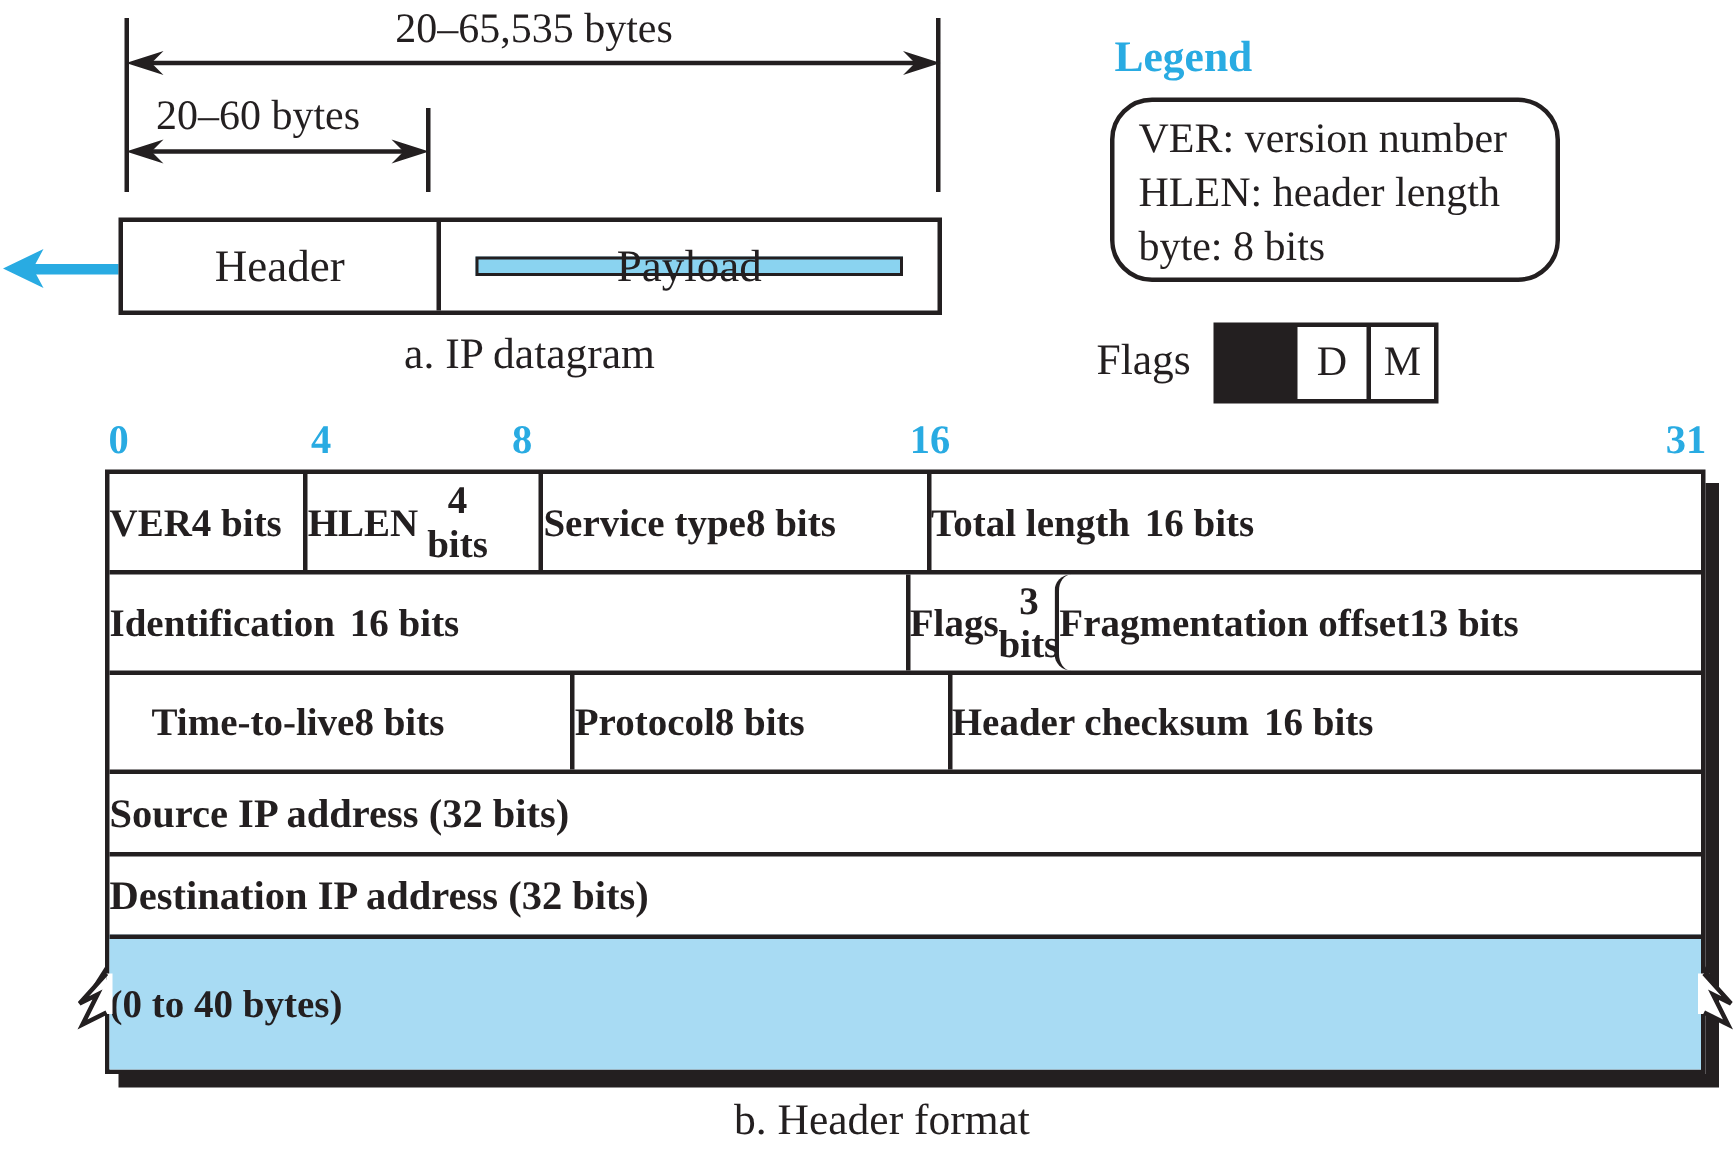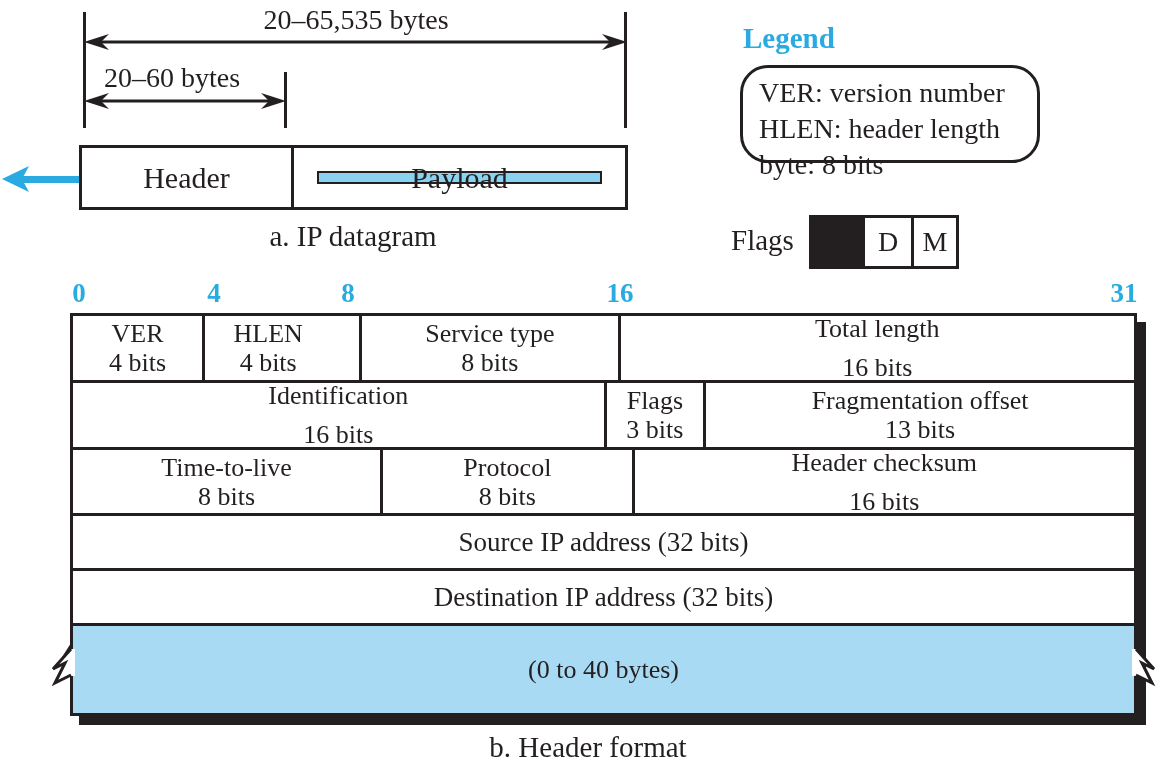--- a/index.html
+++ b/index.html
@@ -14,49 +14,49 @@
   .pbox{position:absolute;left:79px;top:145px;width:549px;height:65px;
         border:3px solid var(--ink);box-sizing:border-box;display:flex;background:#fff;}
   .hcell{width:209px;display:flex;align-items:center;justify-content:center;font-size:30px;}
   .pcell{flex:1;border-left:3px solid var(--ink);padding:23px;box-sizing:border-box;}
   .pinner{width:100%;height:100%;background:var(--payload_fill);border:2px solid var(--ink);
           box-sizing:border-box;display:flex;align-items:center;justify-content:center;font-size:30px;}
   .capA{position:absolute;left:353px;top:220px;font-size:29px;}
 
   
   .legend-title{position:absolute;left:743px;top:22px;font-size:29px;font-weight:bold;color:var(--accent);}
-  .legend-box{position:absolute;left:740px;top:65px;width:300px;height:98px;border:3px solid var(--ink);
+  .legend-box{position:absolute;left:740px;top:65px;width:300px;height:123px;border:3px solid var(--ink);
               border-radius:28px;box-sizing:border-box;padding:7px 0 0 16px;font-size:28px;line-height:36px;}
   .legend-box div{white-space:nowrap;}
 
   
   .flags-label{position:absolute;left:731px;top:224px;font-size:29px;}
   .flags-box{position:absolute;left:809px;top:215px;width:150px;height:54px;border:3px solid var(--ink);
              box-sizing:border-box;display:flex;background:#fff;}
   .fb-black{width:50px;background:var(--ink);}
   .fb-d{width:46px;border-left:3px solid var(--ink);border-right:3px solid var(--ink);
         display:flex;align-items:center;justify-content:center;font-size:28px;}
   .fb-m{flex:1;display:flex;align-items:center;justify-content:center;font-size:28px;}
 
   
   .ruler-num{position:absolute;top:278px;font-size:27px;font-weight:bold;color:var(--accent);transform:translateX(-50%);}
   .tbl-shadow{position:absolute;left:79px;top:322px;width:1067px;height:403px;background:var(--ink);}
   .tableB{position:absolute;left:70px;top:313px;width:1067px;height:403px;border:3px solid var(--ink);
           box-sizing:border-box;background:#fff;}
   .row{display:flex;width:100%;box-sizing:border-box;border-top:3px solid var(--ink);}
   .row:first-child{border-top:none;}
-  .c{box-sizing:border-box;border-left:3px solid var(--ink);display:flex;flex-direction:column;
-     align-items:center;justify-content:center;text-align:center;}
+  .c{box-sizing:border-box;border-left:3px solid var(--ink);display:flex;flex-direction:row;
+     align-items:center;justify-content:flex-start;text-align:center;font-weight:bold;}
   .c:first-child{border-left:none;}
   .l1,.l2{display:block;font-size:26px;line-height:29px;}
   .one .l1{font-size:27px;}
   .r1{height:64px;} .r2{height:67px;} .r3{height:66px;} .r4{height:55px;} .r5{height:55px;}
   .r6{height:90px;background:var(--options_fill);}
   .r6 .l1,.r6 .l2{line-height:31px;}
-  .w125{width:12.5%;} .w25{width:25%;margin-left:28px;} .w50{width:50%;gap:10px;} .w094{width:9.4%;} .w406{width:40.6%;} .w100{width:100%;}
+  .w125{width:12.5%;} .w25{width:25%;margin-left:28px;} .w50{width:50%;gap:10px;} .w094{width:9.4%;} .w406{width:40.6%;border-radius:11px;} .w100{width:100%;}
   .capB{position:absolute;left:588px;top:731px;font-size:29px;}
   .break{position:absolute;width:40px;height:64px;}
 </style>
 </head>
 <body>
 
 <div class="stage">
 
   <div class="dimlabel ctr" style="left:356px;top:4px;">20–65,535 bytes</div>
 

